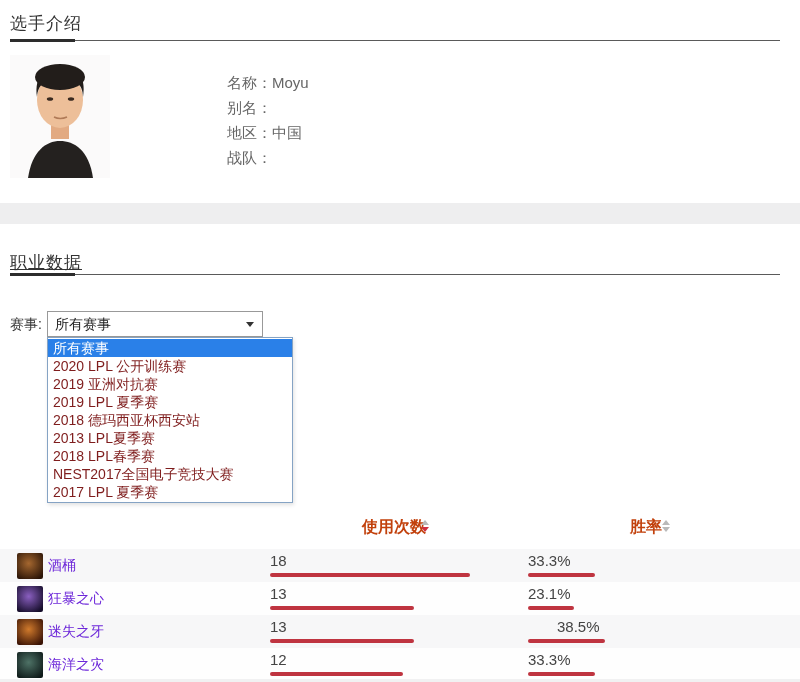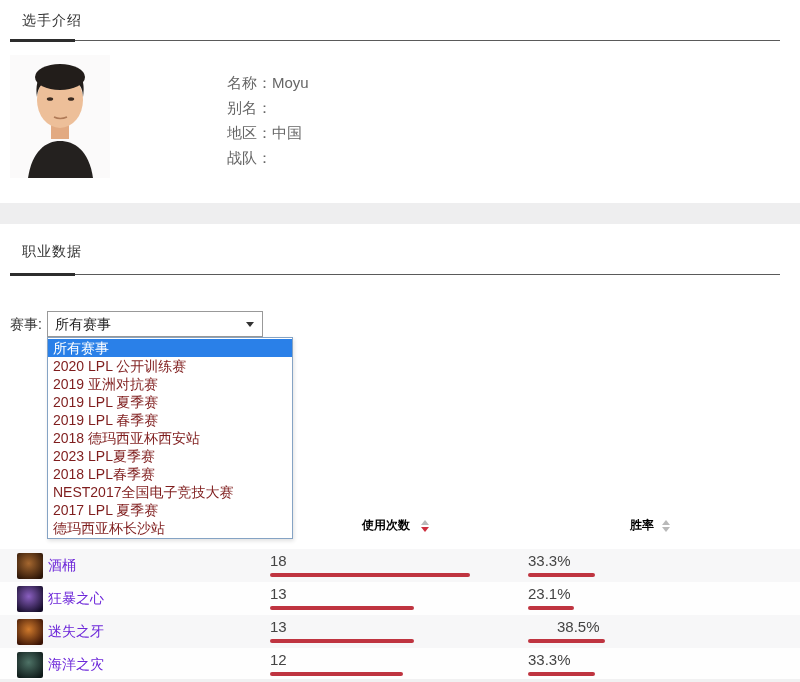--- a/index.html
+++ b/index.html
@@ -1,19 +1,19 @@
 <!DOCTYPE html>
 <html><head>
 <meta charset="utf-8">
 <style>
   * { margin:0; padding:0; box-sizing:border-box; }
   body { background:#fff; font-family:"Liberation Sans", sans-serif; }
   .page { position:relative; width:800px; height:682px; background:#fff; overflow:hidden; }
 
-  .section-title { position:absolute; left:10px; font-size:14px; color:#333; letter-spacing:1px;margin-left:12px; }
+  .section-title { position:absolute; left:10px; font-size:17px; color:#333; letter-spacing:1px; }
   .rule { position:absolute; left:10px; width:770px; height:3px; }
   .rule .thin { position:absolute; left:0; top:1px; width:100%; height:1px; background:#5a5a5a; }
   .rule .accent { position:absolute; left:0; top:0; width:65px; height:3px; background:#2d2d2d; }
 
   
   .photo { position:absolute; left:10px; top:55px; width:100px; height:123px; }
   .player-info { position:absolute; left:182px; top:70px;margin-left:45px; }
   .pfield { height:25px; line-height:25px; font-size:15px; color:#666; }
 
   .band { position:absolute; left:0; top:203px; width:800px; height:21px; background:#eeeeef; }
@@ -30,21 +30,21 @@
   .dd-item.selected { background:#2a80e8; color:#fff; }
 
   
   .stats-panel { position:absolute; left:8px; top:374px; width:774px; height:94px; background:#ebecf0; z-index:5; }
   .vdiv { position:absolute; top:34px; width:1px; height:26px; background:#c6c9d0; }
   .big-num { position:absolute; top:20px; font-size:46px; font-weight:900; color:#0f0f0f;
     font-family:"DejaVu Sans", sans-serif; transform:scaleX(.72); transform-origin:left center; letter-spacing:-2px; }
   .stat-lines { position:absolute; top:27px; font-size:13px; color:#333; line-height:18px; }
 
   
-  .col-head { position:absolute; top:517px; font-size:12px; font-weight:bold; color:#000000; }
+  .col-head { position:absolute; top:517px; font-size:16px; font-weight:bold; color:#c2410c; }
   .sort { position:absolute; top:520px; width:8px; height:14px; }
   .sort .up { position:absolute; top:0; left:0; width:0; height:0;
     border-left:4px solid transparent; border-right:4px solid transparent; border-bottom:5px solid #b9b9b9; }
   .sort .down { position:absolute; top:7px; left:0; width:0; height:0;
     border-left:4px solid transparent; border-right:4px solid transparent; border-top:5px solid #b9b9b9; }
   .sort.desc .down { border-top-color:#ce2f3f; }
 
   .rows { position:absolute; left:0; top:549px; width:800px; }
   .hrow { position:relative; width:800px; height:33px; }
   .hrow:nth-child(odd) { background:#f7f7f8; }
@@ -84,43 +84,41 @@
 
   <div class="player-info">
     <div class="pfield"><span>名称：</span><span>Moyu</span></div>
     <div class="pfield"><span>别名：</span><span></span></div>
     <div class="pfield"><span>地区：</span><span>中国</span></div>
     <div class="pfield"><span>战队：</span><span></span></div>
   </div>
 
   <div class="band"></div>
 
-  <div class="section-title" style="top:243px;">职业数据</div>
+  <div class="section-title" style="top:251px;text-decoration:underline;">职业数据</div>
   <div class="rule" style="top:273px;">
     <div class="thin"></div>
       <div class="accent"></div>
   </div>
 
   <div class="filter-label">赛事:</div>
   <div class="select-box">
     <span>所有赛事</span>
     <span class="select-caret"></span>
   </div>
   <div class="dropdown" id="dropdown-list">
       <div class="dd-item selected">所有赛事</div>
       <div class="dd-item">2020 LPL 公开训练赛</div>
       <div class="dd-item">2019 亚洲对抗赛</div>
       <div class="dd-item">2019 LPL 夏季赛</div>
-      <div class="dd-item">2019 LPL 春季赛</div>
       <div class="dd-item">2018 德玛西亚杯西安站</div>
-      <div class="dd-item">2023 LPL夏季赛</div>
+      <div class="dd-item">2013 LPL夏季赛</div>
       <div class="dd-item">2018 LPL春季赛</div>
       <div class="dd-item">NEST2017全国电子竞技大赛</div>
       <div class="dd-item">2017 LPL 夏季赛</div>
-      <div class="dd-item">德玛西亚杯长沙站</div>
     </div>
 
 
   <div class="col-head" style="left:362px;">使用次数</div>
   <div class="sort desc" style="left:421px;">
     <div class="up"></div>
     <div class="down"></div>
   </div>
   <div class="col-head" style="left:630px;">胜率</div>
   <div class="sort" style="left:662px;">

